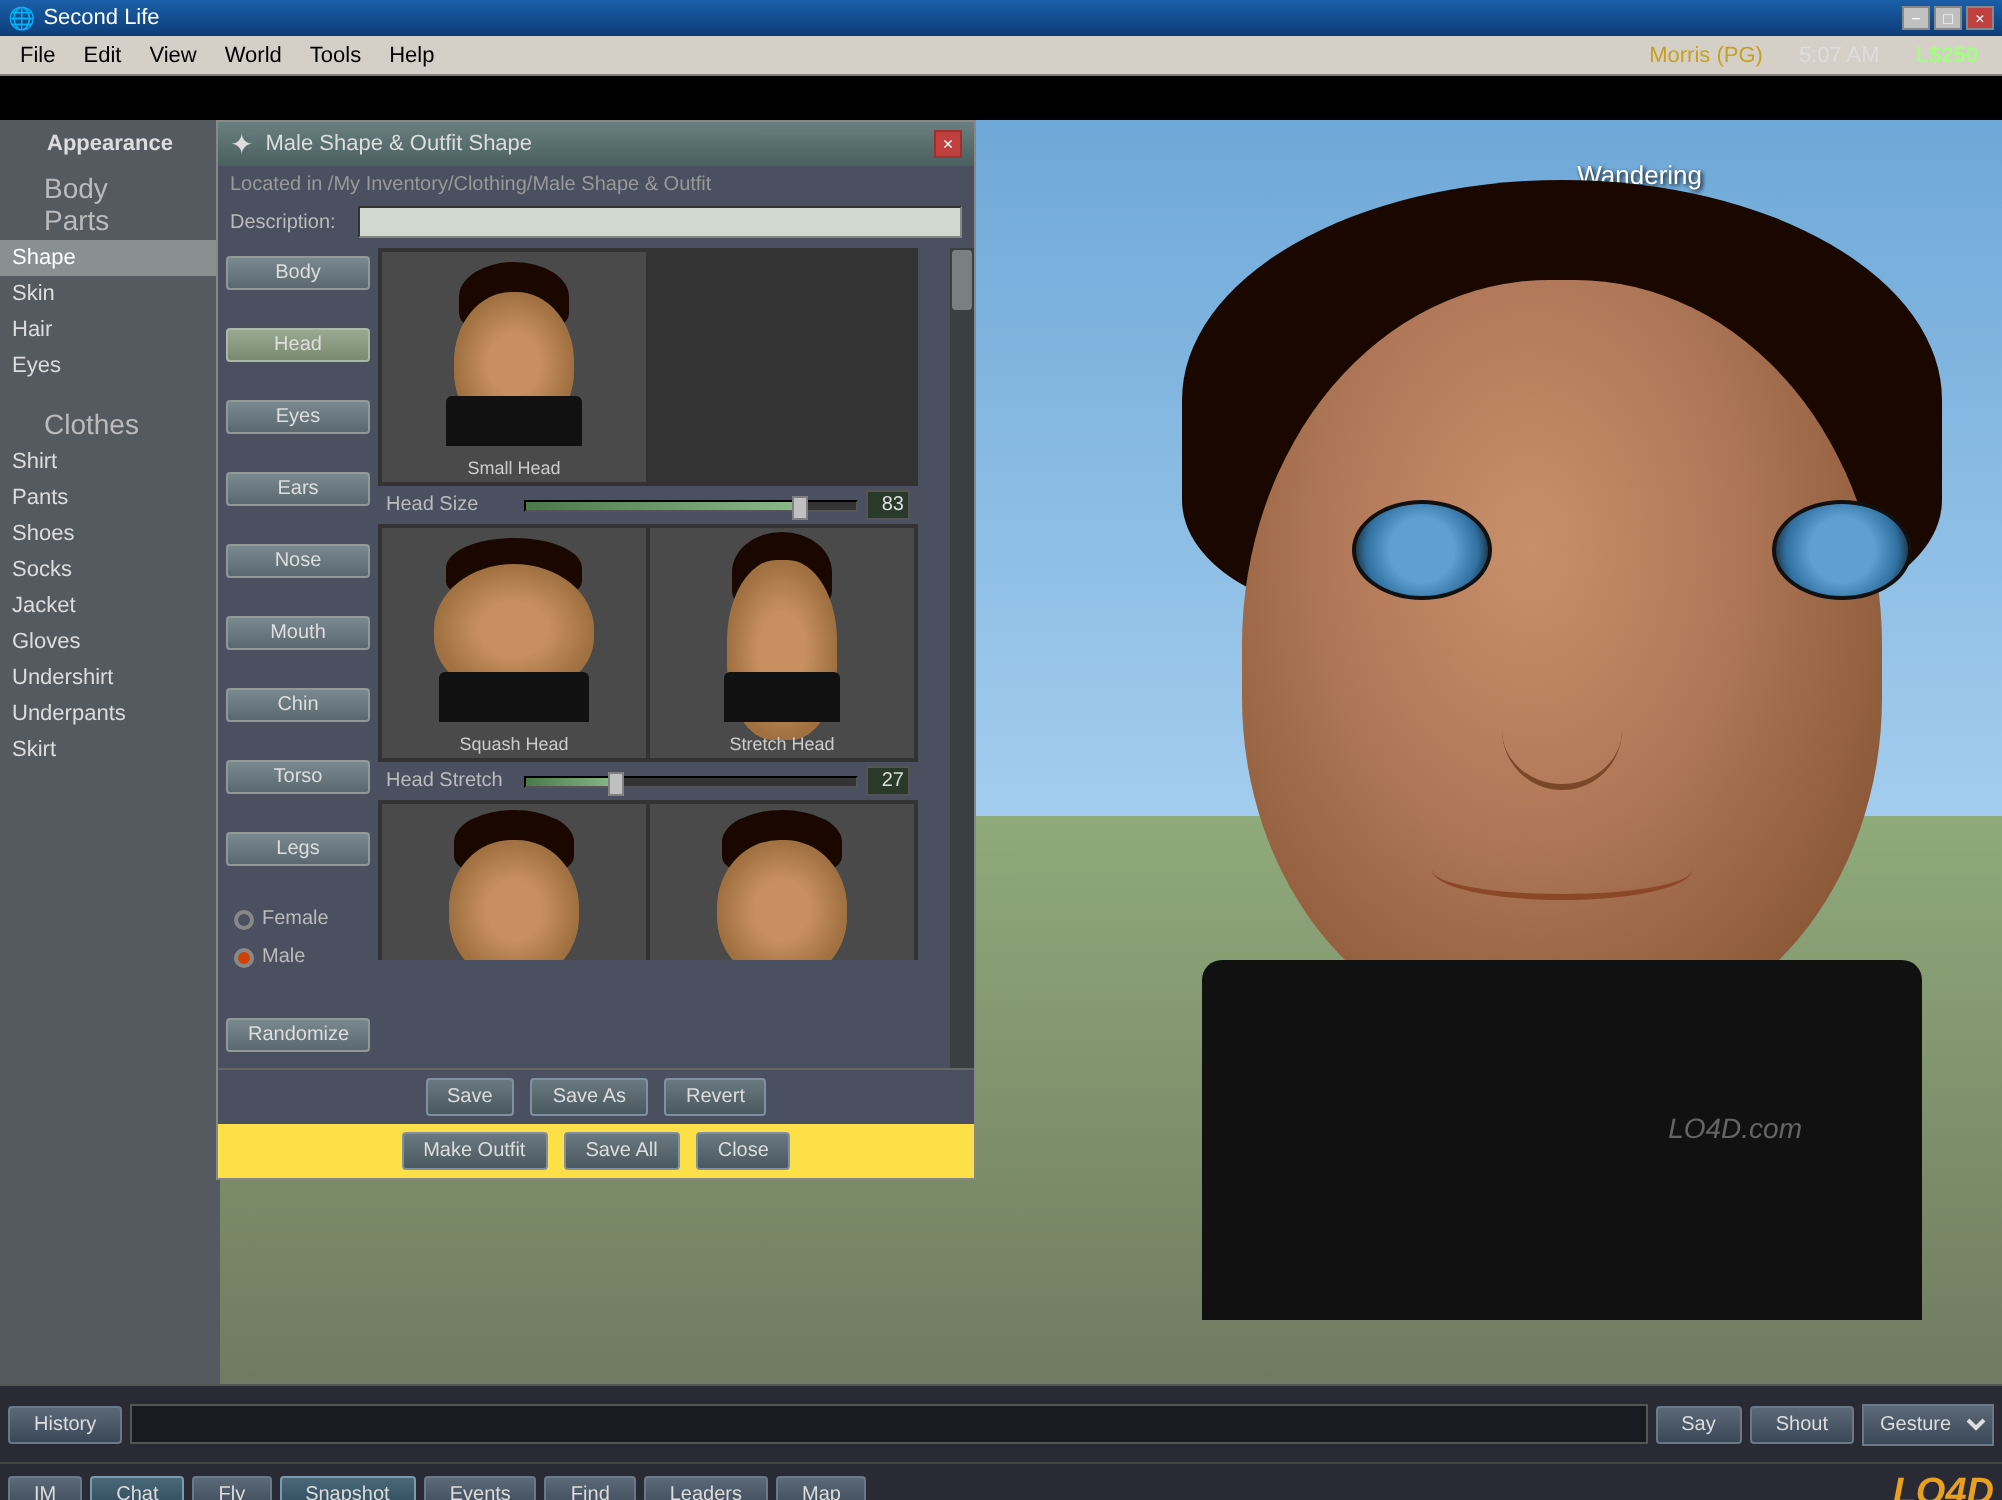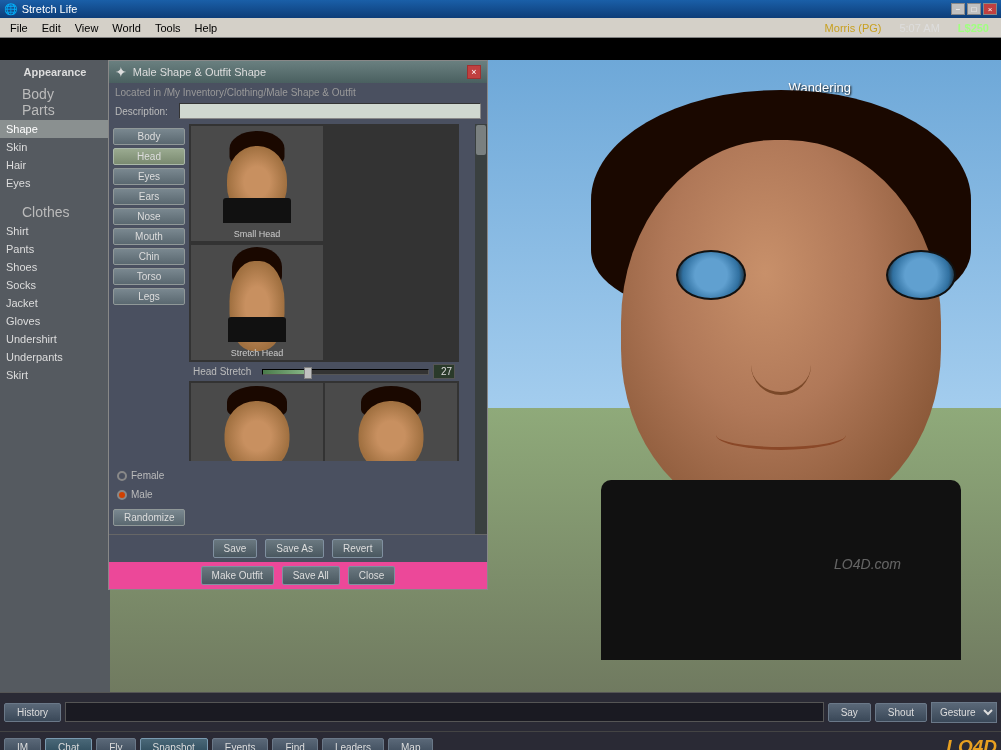--- a/index.html
+++ b/index.html
@@ -356,21 +356,21 @@
       font-style: italic;
       pointer-events: none;
     }
   </style>
 </head>
 <body>
 
 <div id="titlebar">
   <div id="titlebar-left">
     <span>🌐</span>
-    <span>Stretch Life</span>
+    <span>Second Life</span>
   </div>
   <div id="titlebar-controls">
     <div class="win-btn">−</div>
     <div class="win-btn">□</div>
     <div class="win-btn" style="background:#c04040;color:white;">×</div>
   </div>
 </div>
 
 <div id="menubar">
   <span class="menu-item">File</span>
@@ -445,21 +445,21 @@
     <div style="padding:3px 6px;">
       <span class="dialog-path">Located in /My Inventory/Clothing/Male Shape &amp; Outfit</span>
     </div>
     <div class="dialog-row" style="padding:2px 6px;">
       <span class="dialog-label">Description:</span>
       <input class="desc-input" type="text" style="">
     </div>
 
     <div style="display:flex;height:410px;position:relative;">
 
-      <div style="display:flex;flex-direction:column;gap:3px;padding:4px;width:80px;flex-shrink:0;">
+      <div style="display:flex;flex-direction:column;gap:19px;padding:4px;width:80px;flex-shrink:0;">
         <button class="body-btn">Body</button>
         <button class="body-btn active">Head</button>
         <button class="body-btn">Eyes</button>
         <button class="body-btn">Ears</button>
         <button class="body-btn">Nose</button>
         <button class="body-btn">Mouth</button>
         <button class="body-btn">Chin</button>
         <button class="body-btn">Torso</button>
         <button class="body-btn">Legs</button>
         <div style="margin-top:auto;display:flex;flex-direction:column;gap:4px;">
@@ -485,22 +485,36 @@
 
           <div style="display:grid;grid-template-columns:1fr 1fr;gap:2px;padding:2px;background:#333;">
             <div class="preview-cell">
               <div style="position:absolute;top:5px;left:50%;transform:translateX(-50%);width:55px;height:35px;background:#1a0800;border-radius:55% 55% 30% 30%;"></div>
               <div style="position:absolute;top:20px;left:50%;transform:translateX(-50%);width:60px;height:72px;background:radial-gradient(ellipse, #c89060 30%, #a07040 70%);border-radius:48% 48% 45% 45%;"></div>
               <div style="position:absolute;bottom:18px;left:50%;transform:translateX(-50%);width:68px;height:25px;background:#111;border-radius:3px 3px 0 0;"></div>
               <span class="preview-label">Small Head</span>
             </div>
           </div>
 
+          <div class="slider-row">
+            <span class="slider-label">Head Size</span>
+            <div class="slider-track" style="position:relative;">
+              <div class="slider-fill" style="width:83%;"></div>
+              <div class="slider-thumb" style="left:calc(83% - 4px);"></div>
+            </div>
+            <span class="slider-value">83</span>
+          </div>
 
           <div style="display:grid;grid-template-columns:1fr 1fr;gap:2px;padding:2px;background:#333;">
+            <div class="preview-cell">
+              <div style="position:absolute;top:5px;left:50%;transform:translateX(-50%);width:68px;height:30px;background:#1a0800;border-radius:55% 55% 30% 30%;"></div>
+              <div style="position:absolute;top:18px;left:50%;transform:translateX(-50%);width:80px;height:65px;background:radial-gradient(ellipse, #c89060 30%, #a07040 70%);border-radius:55% 55% 48% 48%;"></div>
+              <div style="position:absolute;bottom:18px;left:50%;transform:translateX(-50%);width:75px;height:25px;background:#111;border-radius:3px 3px 0 0;"></div>
+              <span class="preview-label">Squash Head</span>
+            </div>
             <div class="preview-cell">
               <div style="position:absolute;top:2px;left:50%;transform:translateX(-50%);width:50px;height:40px;background:#1a0800;border-radius:55% 55% 30% 30%;"></div>
               <div style="position:absolute;top:16px;left:50%;transform:translateX(-50%);width:55px;height:90px;background:radial-gradient(ellipse, #c89060 30%, #a07040 70%);border-radius:45% 45% 42% 42%;"></div>
               <div style="position:absolute;bottom:18px;left:50%;transform:translateX(-50%);width:58px;height:25px;background:#111;border-radius:3px 3px 0 0;"></div>
               <span class="preview-label">Stretch Head</span>
             </div>
           </div>
 
           <div class="slider-row">
             <span class="slider-label">Head Stretch</span>
@@ -524,21 +538,21 @@
         </div>
       </div>
     </div>
 
     <div style="display:flex;justify-content:center;gap:8px;padding:4px 6px;background:#4a5060;border-top:1px solid #666;">
       <button class="action-btn">Save</button>
       <button class="action-btn">Save As</button>
       <button class="action-btn">Revert</button>
     </div>
 
-    <div style="display:flex;justify-content:center;gap:8px;padding:4px 6px;background:#ec4899;align-items:flex-end;">
+    <div style="display:flex;justify-content:center;gap:8px;padding:4px 6px;background:#fde047;align-items:flex-end;">
       <button class="action-btn">Make Outfit</button>
       <button class="action-btn">Save All</button>
       <button class="action-btn">Close</button>
     </div>
   </div>
 </div>
 
 <div id="bottom-toolbar">
   <div id="toolbar-top">
     <button class="tb-btn">History</button>

